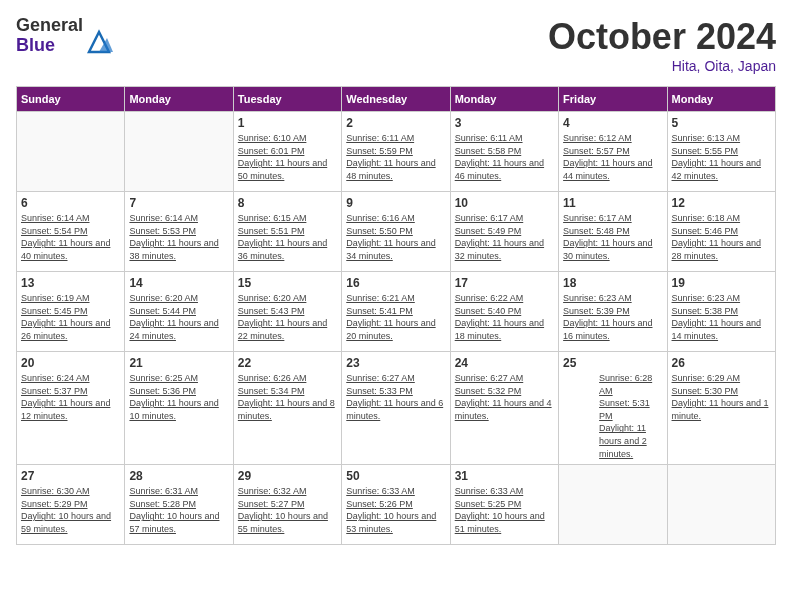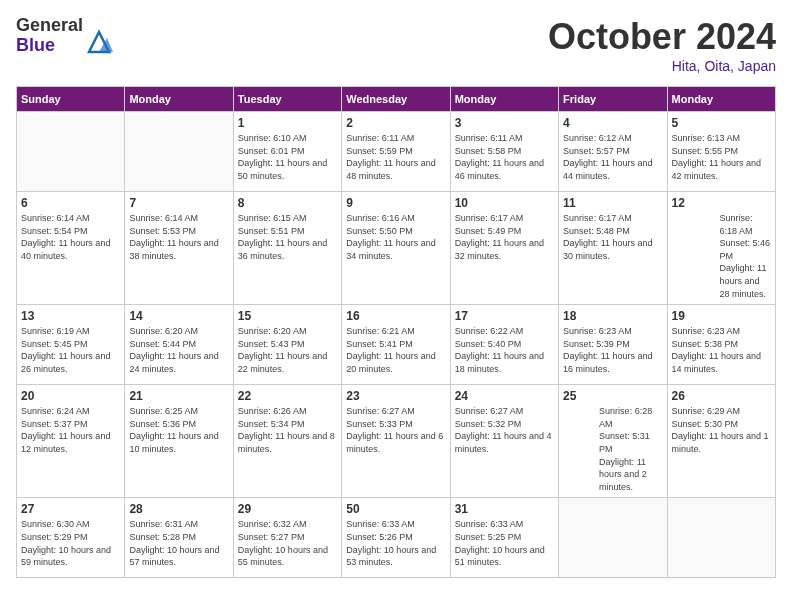--- a/index.html
+++ b/index.html
@@ -74,20 +74,21 @@
       font-size: 12px;
       font-weight: bold;
       color: #333;
       display: block;
       margin-bottom: 2px;
     }
     .day-info {
       font-size: 9px;
       color: #444;
       line-height: 1.4;
+      text-decoration: underline;
     }
   </style>
 </head>
 <body>
 
 <div class="header">
   <div class="logo">
     <div>
       <div class="logo-text">
         <span class="logo-general">General</span><br>
@@ -184,21 +185,21 @@
 Daylight: 11 hours and 32 minutes.</div>
         </td>
         <td>
           <span class="day-num">11</span>
           <div class="day-info" style="white-space: pre-line;">Sunrise: 6:17 AM
 Sunset: 5:48 PM
 Daylight: 11 hours and 30 minutes.</div>
         </td>
         <td>
           <span class="day-num">12</span>
-          <div class="day-info" style="white-space: pre-line; margin-left: 48px;">Sunrise: 6:18 AM
+          <div class="day-info" style="white-space: pre-line;">Sunrise: 6:18 AM
 Sunset: 5:46 PM
 Daylight: 11 hours and 28 minutes.</div>
         </td>
       </tr>
       <tr>
         <td>
           <span class="day-num">13</span>
           <div class="day-info" style="white-space: pre-line;">Sunrise: 6:19 AM
 Sunset: 5:45 PM
 Daylight: 11 hours and 26 minutes.</div>

